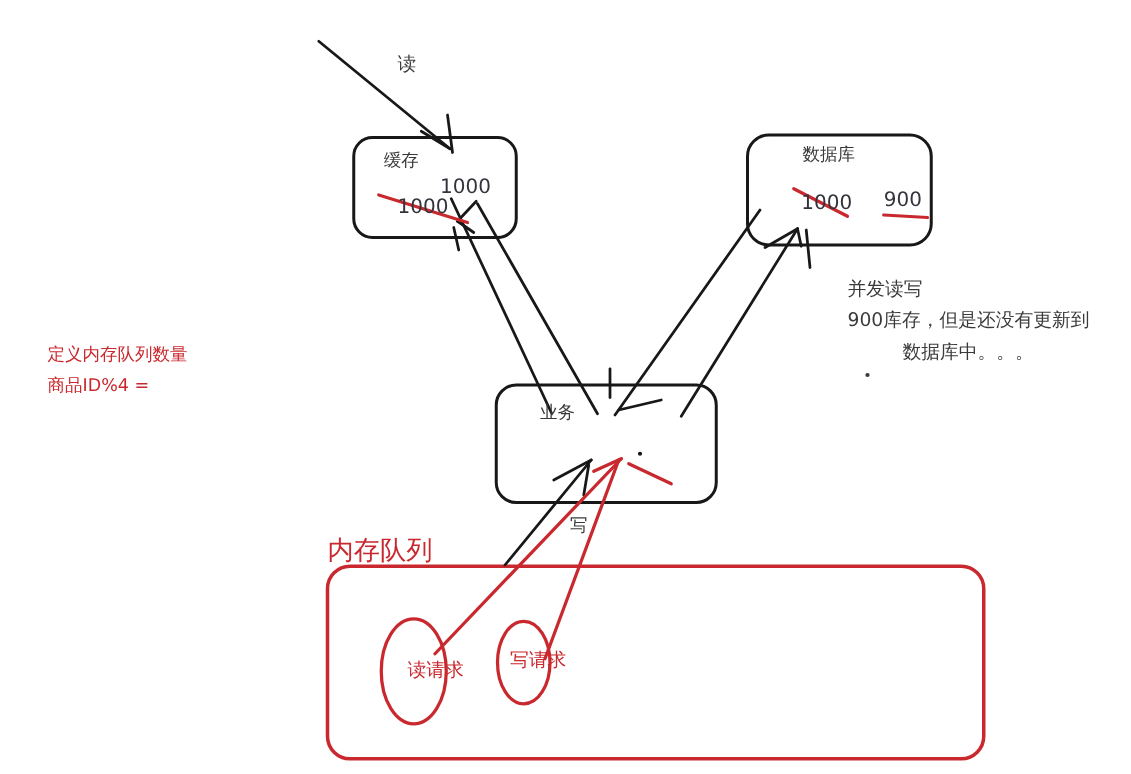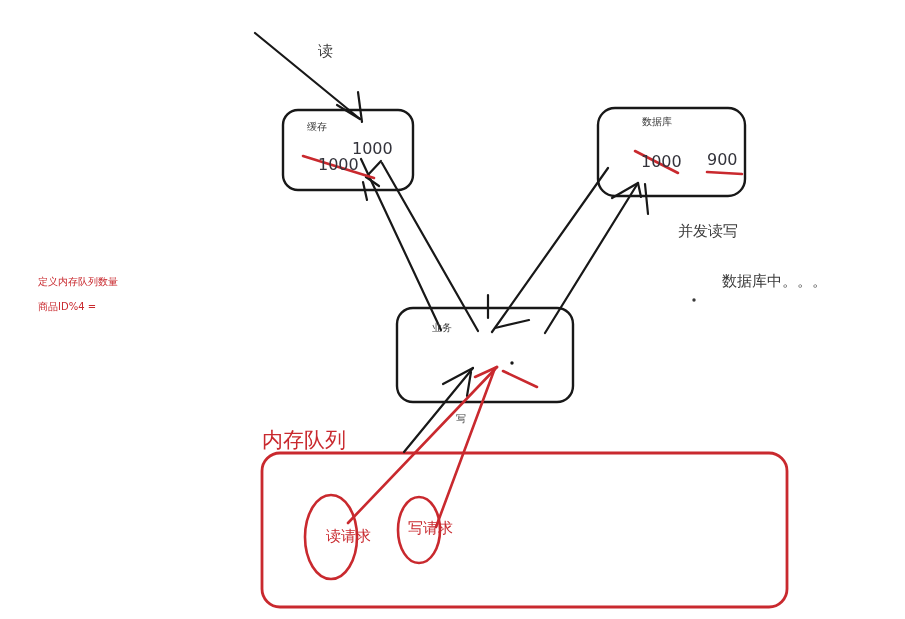--- a/index.html
+++ b/index.html
@@ -8,21 +8,21 @@
     width: 905px; height: 619px;
     background: #ffffff;
     overflow: hidden;
     font-family: "DejaVu Sans", "Liberation Sans", sans-serif;
   }
   #strokes { position: absolute; left: 0; top: 0; }
   .label {
     position: absolute;
     white-space: nowrap;
     color: var(--text-dark, #3a3a3a);
-    font-size: 10px;
+    font-size: 14px;
     line-height: 1.2;
     user-select: none;
   }
   .num { color: var(--num-dark, #33333b); font-size: 16px; }
   .red { color: var(--ink-red, #c9292e); }
   .note-line { font-size: 15px; }
   .ink-black { stroke: var(--ink-black, #181818); stroke-width: 2.2; fill: none; stroke-linecap: round; }
   .ink-red-s { stroke: var(--ink-red, #c9292e); stroke-width: 2.6; fill: none; stroke-linecap: round; }
   .box-black { stroke: var(--ink-black, #181818); stroke-width: 2.4; fill: none; }
   .box-red { stroke: var(--ink-red, #c9292e); stroke-width: 2.8; fill: none; }
@@ -105,20 +105,21 @@
   <div class="label num" style="left:318px; top:155px;">1000</div>
 
   <div class="label" style="left:642px; top:116px;">数据库</div>
   <div class="label num" style="left:641px; top:152px;">1000</div>
   <div class="label num" style="left:707px; top:150px;">900</div>
 
   <div class="label" style="left:432px; top:322px;">业务</div>
   <div class="label" style="left:456px; top:413px;">写</div>
 
   <div class="label note-line" style="left:678px; top:222px;">并发读写</div>
+  <div class="label note-line" style="left:678px; top:247px;">900库存，但是还没有更新到</div>
   <div class="label note-line" style="left:678px; top:272px;margin-left:44px;">数据库中。。。</div>
 
   <div class="label red" style="left:38px; top:276px;">定义内存队列数量</div>
   <div class="label red" style="left:38px; top:301px;">商品ID%4 =</div>
 
   <div class="label red" style="left:262px; top:428px; font-size:21px;">内存队列</div>
 
   <div class="label red" style="left:306px; top:527px; font-size:15px;margin-left:20px;">读请求</div>
   <div class="label red" style="left:408px; top:519px; font-size:15px;">写请求</div>
 

